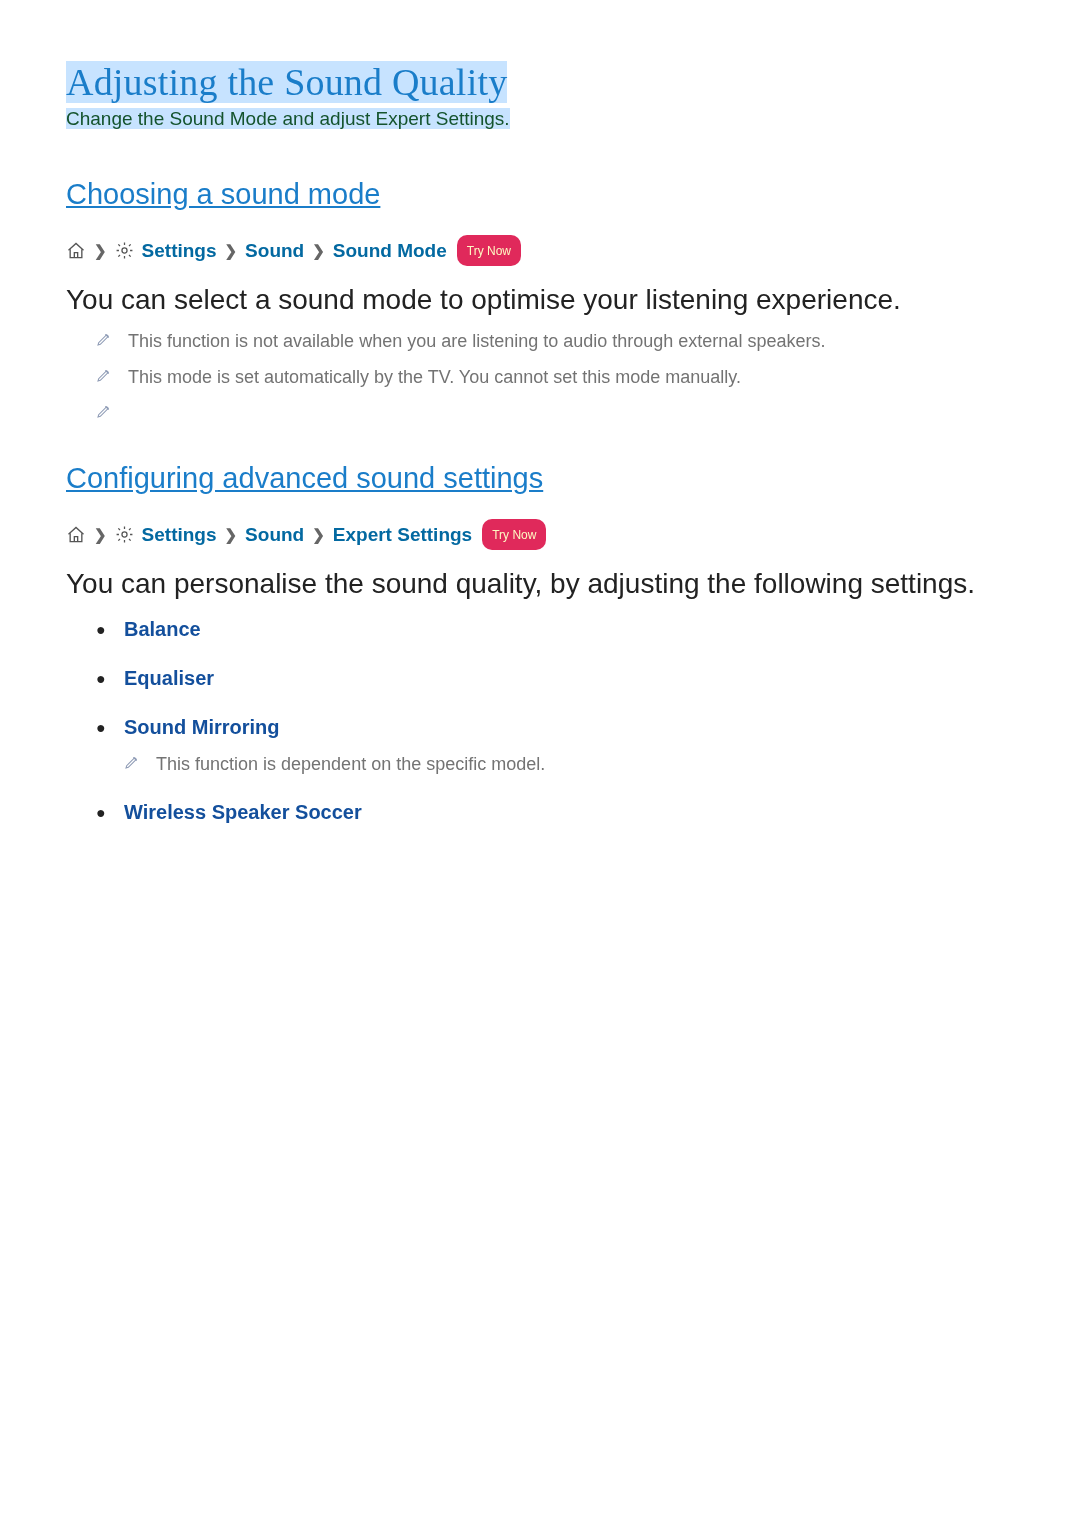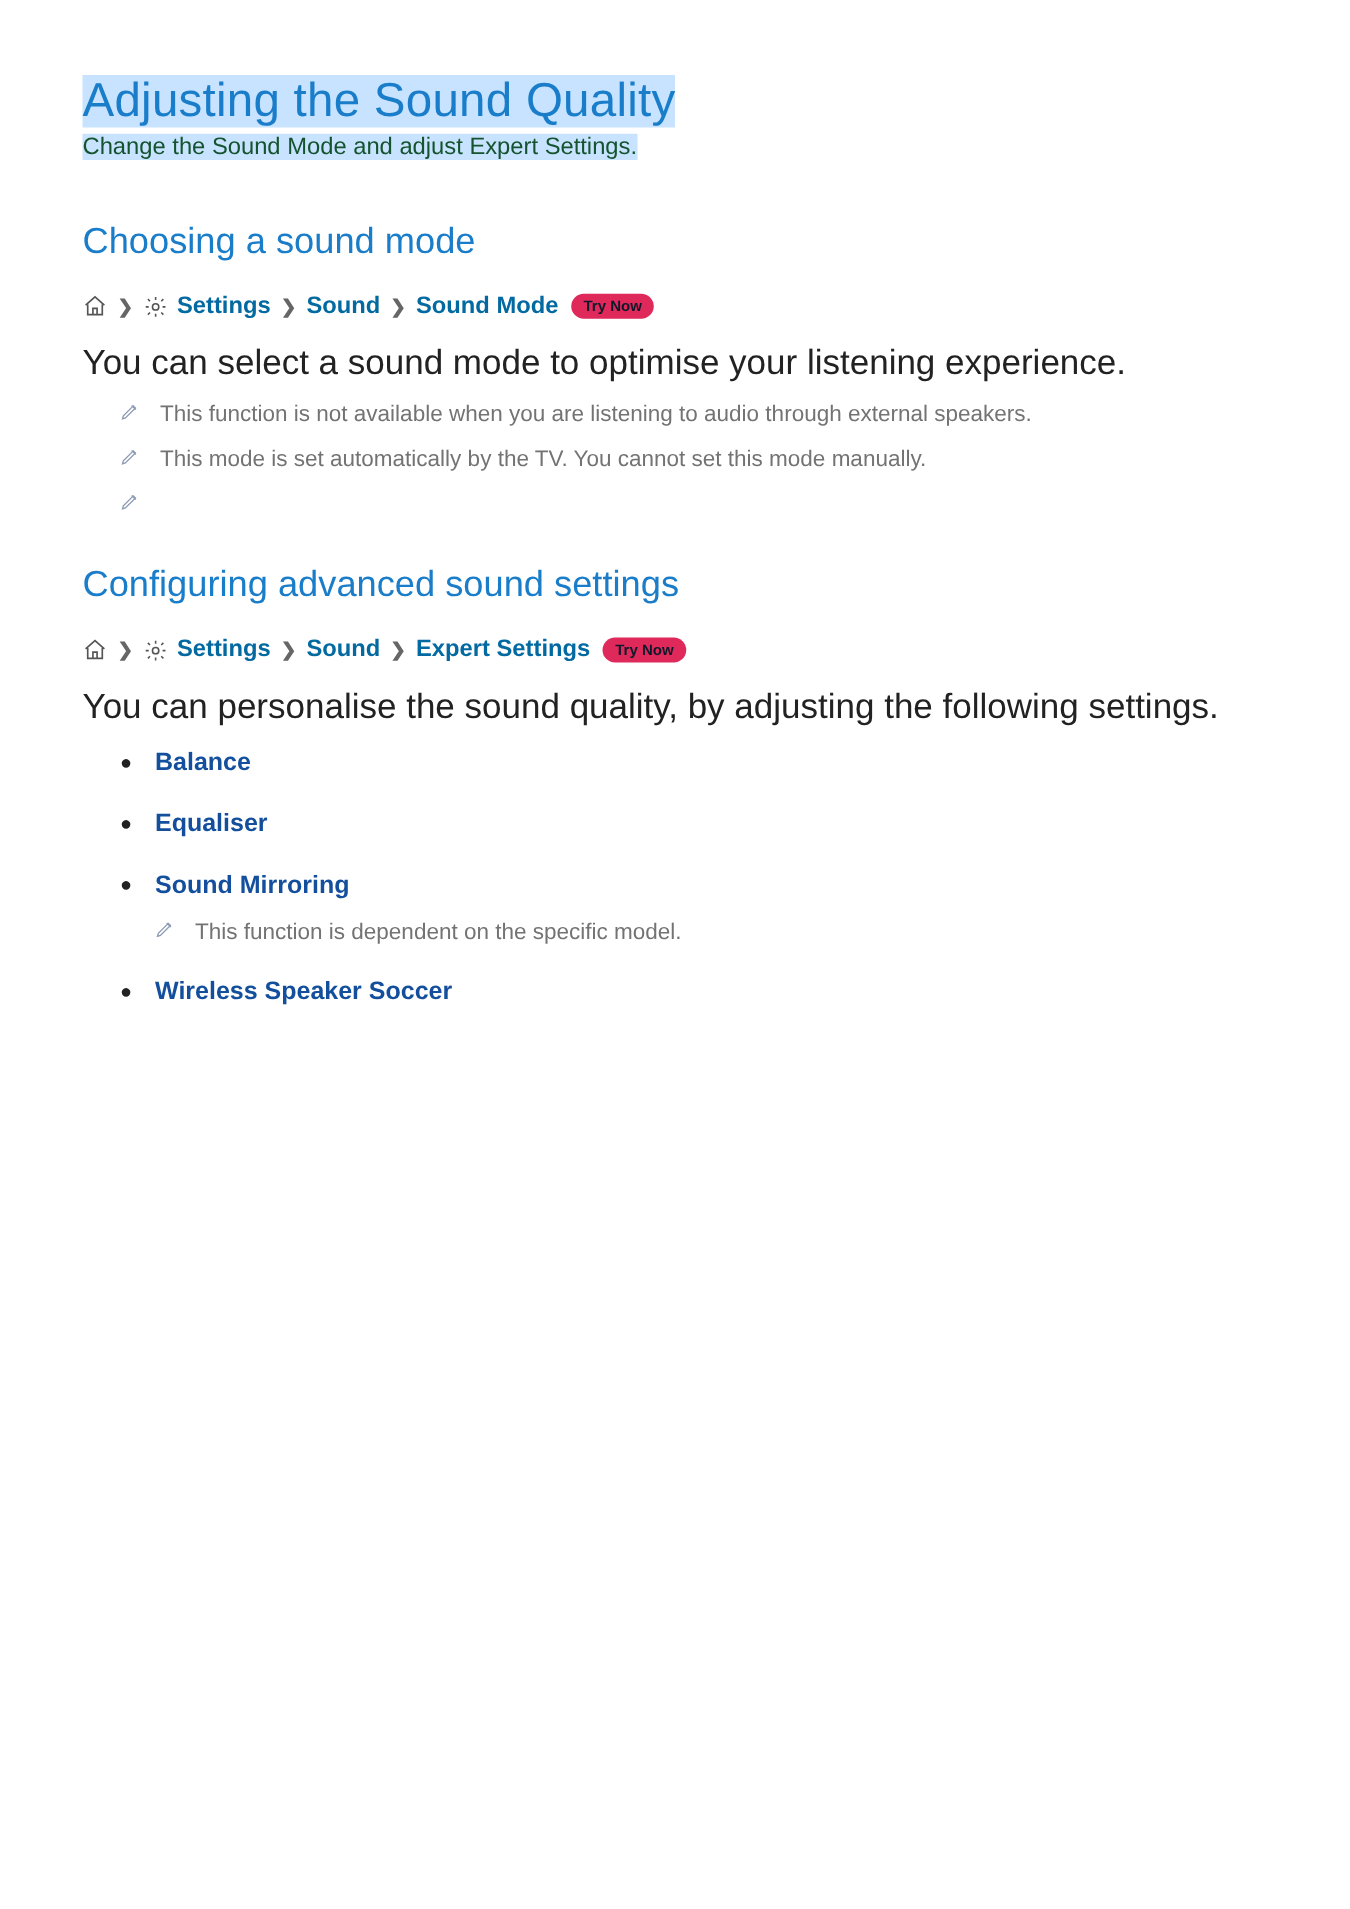--- a/index.html
+++ b/index.html
@@ -13,33 +13,35 @@
   .page {
     padding: 60px 66px 0 66px;
     width: 948px;
   }
   h1 {
     font-size: 38px;
     font-weight: 400;
     color: #1a7dc9;
     margin: 0 0 4px 0;
     letter-spacing: 0.2px;
+    font-family: Liberation Serif, serif;
   }
   .title-hl { background: #c7e3ff; }
   .subtitle {
     font-size: 19px;
     color: #14532d;
     margin-bottom: 48px;
   }
   .subtitle-hl { background: #c7e3ff; }
   h2 {
     font-size: 29px;
     font-weight: 400;
     color: #1a7dc9;
     margin: 0 0 24px 0;
+    text-decoration: underline;
   }
   .crumb-row {
     display: flex;
     align-items: center;
     flex-wrap: wrap;
     font-size: 19px;
     margin-bottom: 18px;
     gap: 8px;
   }
   .crumb-row .chev {
@@ -48,26 +50,26 @@
     font-size: 15px;
   }
   .crumb-row .link {
     color: #0369a1;
     font-weight: 600;
   }
   .try-pill {
     display: inline-flex;
     align-items: center;
     justify-content: center;
-    height: 20px;
+    height: 31px;
     padding: 0 10px;
     border-radius: 10px;
     font-size: 12px;
-    font-weight: 700;
-    color: #0f172a;
+    font-weight: 400;
+    color: #fef9c3;
     background: #e0295b;
     margin-left: 2px;
   }
   .body-text {
     font-size: 28px;
     color: #222;
     margin-bottom: 12px;
   }
   .pen-list {
     list-style: none;

